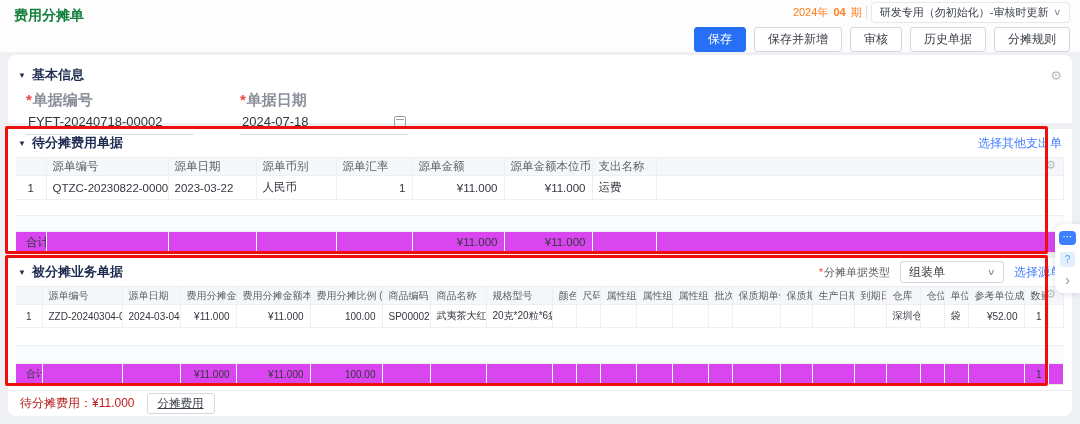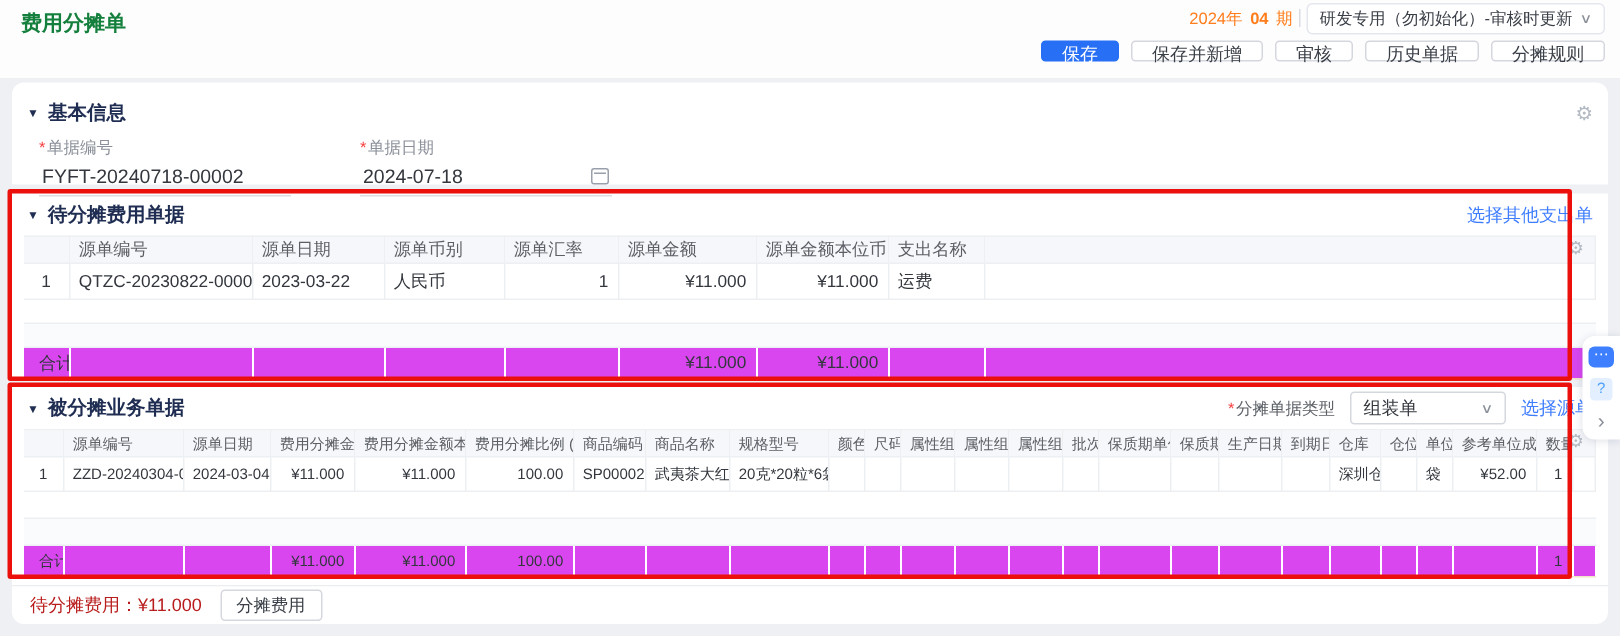--- a/index.html
+++ b/index.html
@@ -10,38 +10,38 @@
   .topbar { position:absolute; left:0; top:0; width:1080px; height:52px; background:#fdfdfe; }
   .page-title { position:absolute; left:14px; top:7px; font-size:14px; font-weight:bold; color:#15803d; }
   .top-right { position:absolute; right:10px; top:2px; display:flex; align-items:center; gap:4px; height:20px; }
   .period { font-size:11px; color:#ff7d1a; white-space:nowrap; }
   .period b { font-weight:bold; margin:0 2px; }
   .vdiv { width:1px; height:12px; background:#d8dce3; }
   .profile { display:flex; align-items:center; gap:6px; font-size:11px; color:#3a3f47;
              border:1px solid #e4e7ed; border-radius:4px; padding:2px 8px; cursor:pointer; background:#fff; }
   .chev { font-size:9px; color:#8a8f99; transform:scaleX(1.3); }
   .toolbar { position:absolute; right:10px; top:27px; display:flex; gap:8px; }
-  .btn { height:14px; padding:0 13px; font-size:12px; color:#3a3f47; background:#fff;
+  .btn { height:25px; padding:0 13px; font-size:12px; color:#3a3f47; background:#fff;
          border:1px solid #d4d7dd; border-radius:3px; cursor:pointer; font-family:inherit; white-space:nowrap; }
   .btn.primary { background:#276ff5; border-color:#276ff5; color:#fff; }
 
   
   .card { position:absolute; left:8px; top:55px; width:1064px; background:#fff; border-radius:8px; }
 
   .sec { position:relative; }
   .sec-head { display:flex; align-items:center; height:28px; padding:0 10px; }
   .tri { font-size:8px; color:#1f2d52; margin-right:6px; cursor:pointer; }
   .sec-title { font-size:13px; font-weight:bold; color:#1f2d52; }
   .gear { margin-left:auto; font-size:13px; color:#b4bac3; cursor:pointer; line-height:1; }
   .blue-link { font-size:12px; color:#3f7dff; cursor:pointer; white-space:nowrap; }
 
   .sec-basic { height:68px; padding-top:6px; border-radius:8px 8px 0 0; }
   .fields { display:flex; padding:2px 18px 0; gap:46px; }
   .field { width:168px; }
-  .flabel { font-size:11px; color:#8a8f99; margin-bottom:3px; }
+  .flabel { font-size:15px; color:#8a8f99; margin-bottom:3px;font-weight:bold; }
   .star { color:#f53f3f; margin-right:1px; }
   .fvalue { position:relative; font-size:13px; color:#33373d; border-bottom:1px solid #dadde2;
             padding:1px 2px 4px; height:22px; cursor:text; }
   .cal-icon { position:absolute; right:2px; top:3px; width:12px; height:11px; border:1px solid #9aa0ab;
               border-radius:2px; cursor:pointer; }
   .cal-icon:before { content:""; position:absolute; left:1px; right:1px; top:2px; height:1px; background:#9aa0ab; }
 
   .gapband { height:6px; background:#eef0f4; }
 
   .sec-pending { height:123px; }
@@ -80,21 +80,21 @@
 
   .alloc-controls { margin-left:auto; display:flex; align-items:center; gap:10px; }
   .type-label { font-size:11px; color:#5c6066; }
   .select-box { display:flex; align-items:center; justify-content:space-between; width:104px; height:22px;
                 border:1px solid #d4d7dd; border-radius:3px; padding:0 8px; font-size:12px; color:#33373d;
                 background:#fff; cursor:pointer; }
 
   .footerbar { height:26px; margin-top:6px; border-top:1px solid #ebedf0; display:flex; align-items:center;
                gap:12px; padding:0 12px; border-radius:0 0 8px 8px; }
   .pending-fee { font-size:12px; color:#b91c1c; }
-  .btn.small { height:21px; padding:0 10px; font-size:11.5px; }
+  .btn.small { height:21px; padding:0 10px; font-size:11.5px;text-decoration:underline; }
 
   
   .annotation { position:absolute; border:3px solid #ec100c; border-radius:2px; pointer-events:none; z-index:30; }
   .box1 { left:5px; top:126px; width:1043px; height:128px; }
   .box2 { left:5px; top:255px; width:1043px; height:131px; }
 
   .sidefloat { position:absolute; right:0; top:224px; width:25px; padding:7px 0; background:#fff;
                border-radius:8px 0 0 8px; box-shadow:0 1px 6px rgba(31,45,82,.14); display:flex;
                flex-direction:column; align-items:center; gap:7px; z-index:40; }
   .chat-ic { width:17px; height:14px; background:#3d7fff; border-radius:4px; color:#fff; font-size:10px;

